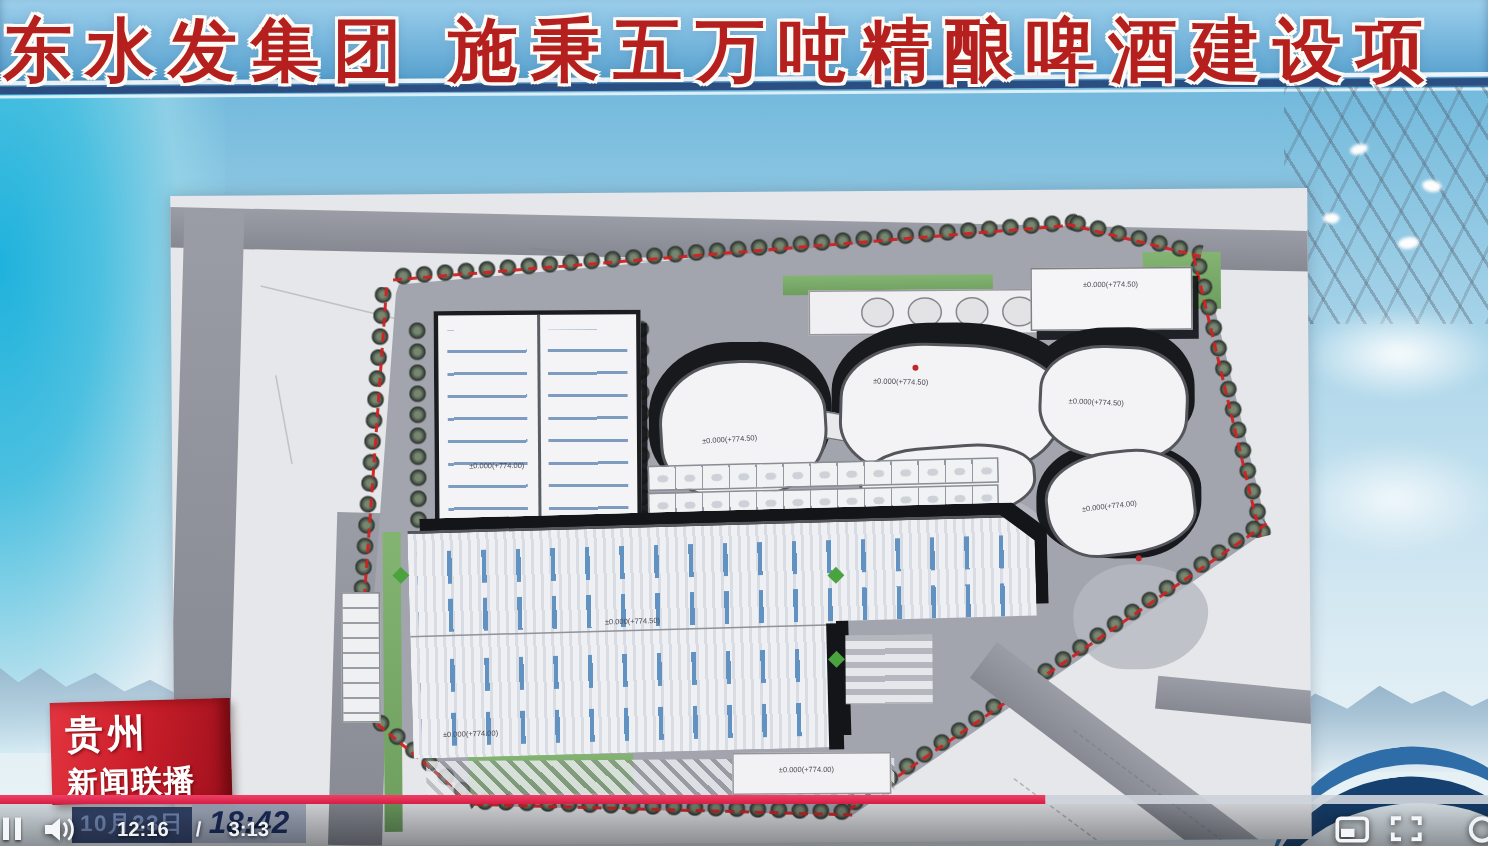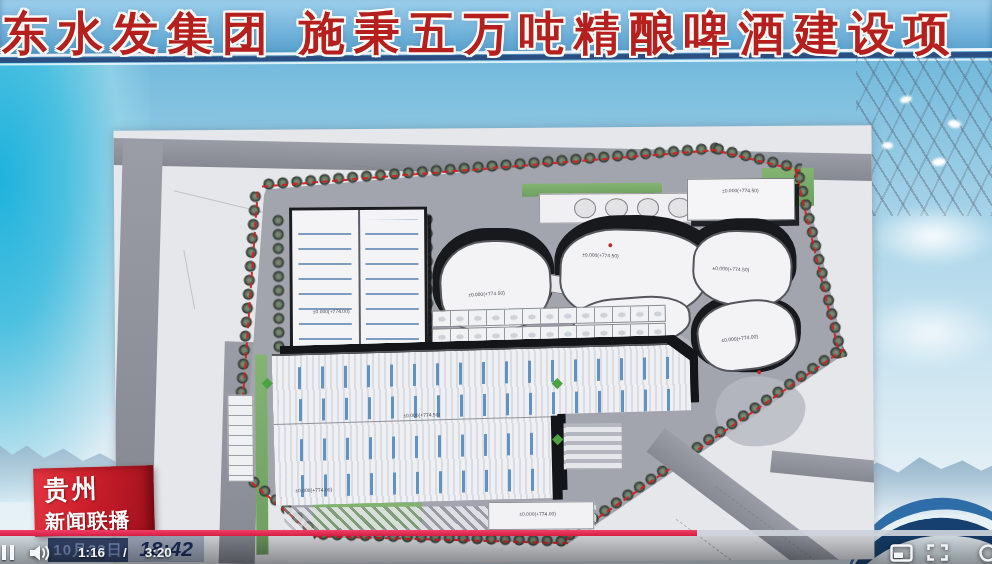--- a/index.html
+++ b/index.html
@@ -281,23 +281,23 @@
 
   <div class="abs icon" style="left:30px;top:545px;">
     <svg width="21" height="16" viewBox="0 0 21 16">
       <path d="M0 5h4.5L10 .5v15L4.5 11H0z" fill="#f4f6fa"></path>
       <path d="M12.5 3.5c2.4 2.4 2.4 6.6 0 9" stroke="#f4f6fa" stroke-width="1.8" fill="none"></path>
       <path d="M15.5 1.2c3.8 3.4 3.8 10.2 0 13.6" stroke="#f4f6fa" stroke-width="1.8" fill="none"></path>
     </svg>
   </div>
 
   <div class="abs timetext">
-    <span>1:16</span>
+    <span>12:16</span>
     <span>/</span>
-    <span>3:20</span>
+    <span>3:13</span>
   </div>
 
   <div class="abs icon" style="left:890px;top:544px;">
     <svg width="23" height="18" viewBox="0 0 23 18">
       <rect x="1.5" y="1.5" width="20" height="15" rx="2.5" stroke="#f4f6fa" stroke-width="2.4" fill="none"></rect>
       <rect x="4" y="8.5" width="9" height="5.5" fill="#f4f6fa"></rect>
     </svg>
   </div>
 
   <div class="abs icon" style="left:927px;top:544px;">

